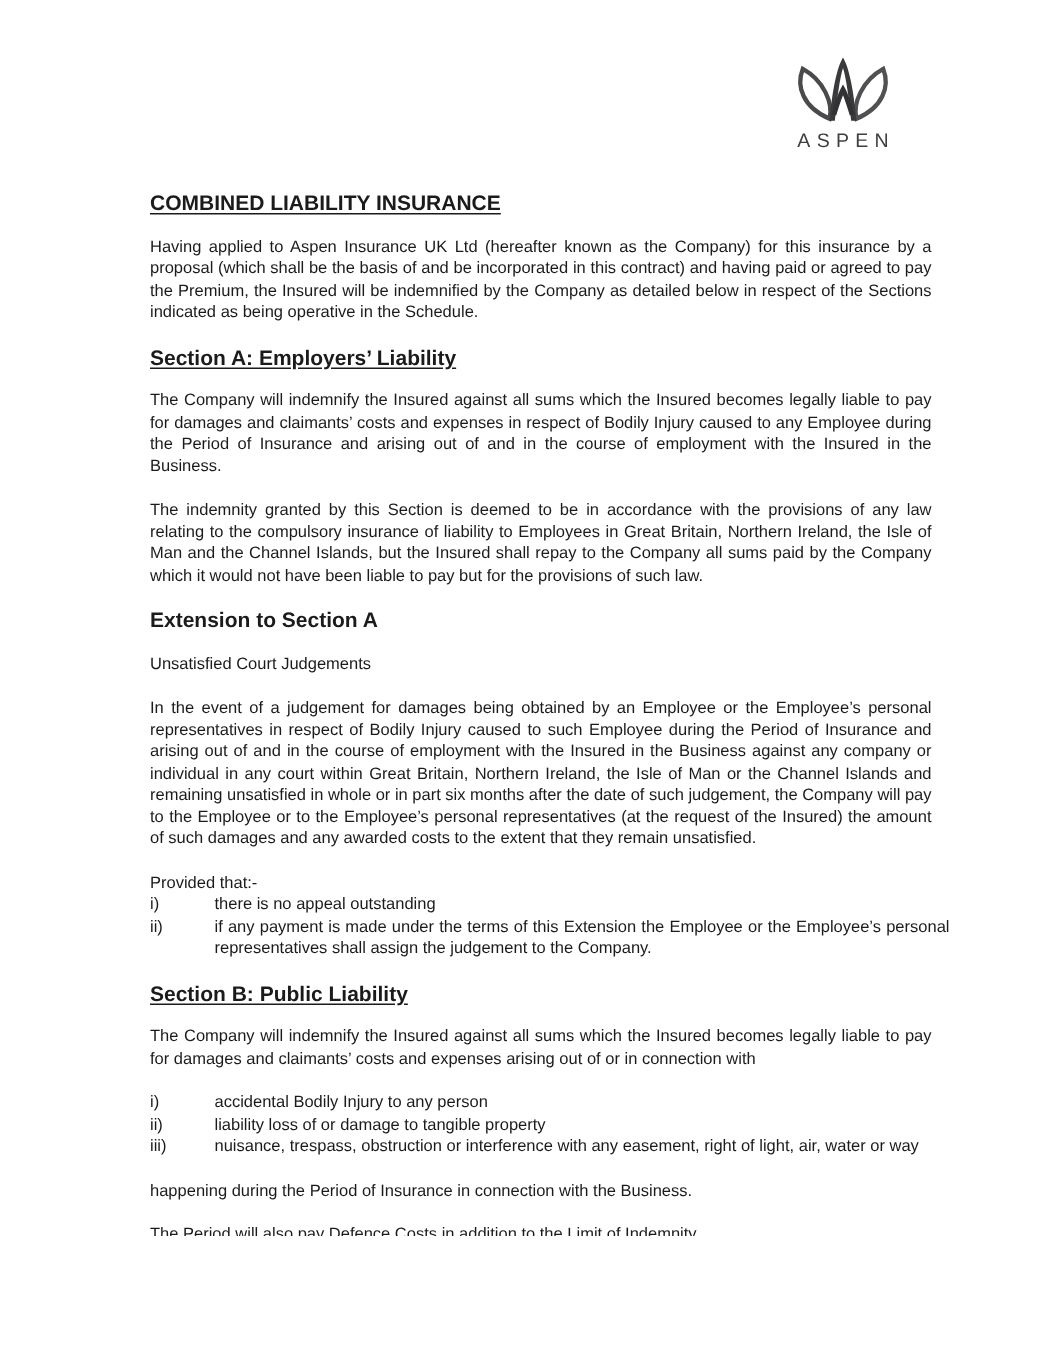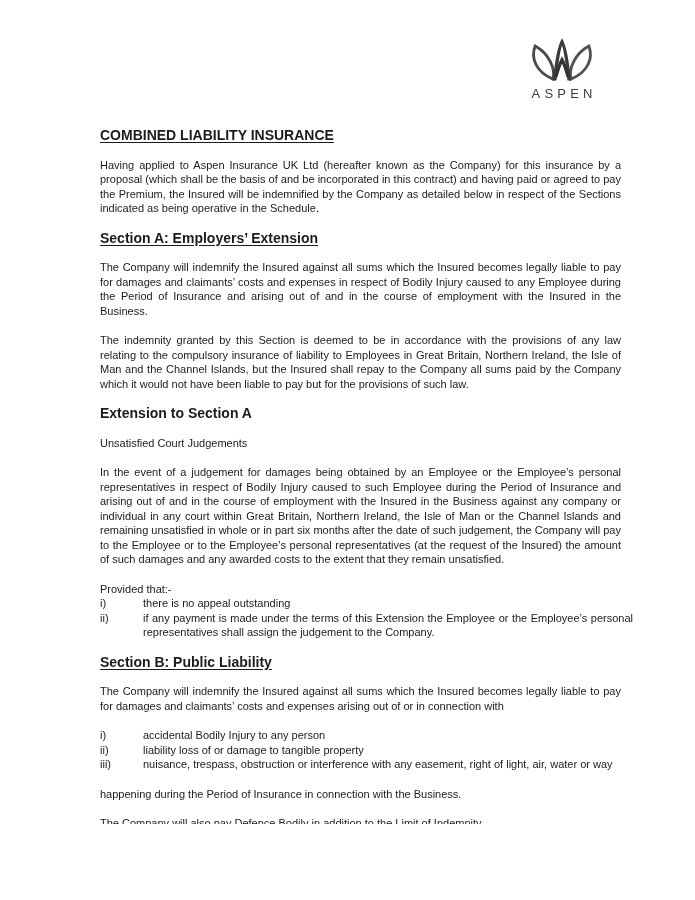--- a/index.html
+++ b/index.html
@@ -56,21 +56,21 @@
     </svg>
     <div class="logo-text">ASPEN</div>
   </div>
 
   <div class="content">
 
     <h1 class="u">COMBINED LIABILITY INSURANCE</h1>
 
     <p>Having applied to Aspen Insurance UK Ltd (hereafter known as the Company) for this insurance by a proposal (which shall be the basis of and be incorporated in this contract) and having paid or agreed to pay the Premium, the Insured will be indemnified by the Company as detailed below in respect of the Sections indicated as being operative in the Schedule.</p>
 
-    <h2 class="u">Section A: Employers’ Extension</h2>
+    <h2 class="u">Section A: Employers’ Liability</h2>
 
     <p>The Company will indemnify the Insured against all sums which the Insured becomes legally liable to pay for damages and claimants’ costs and expenses in respect of Bodily Injury caused to any Employee during the Period of Insurance and arising out of and in the course of employment with the Insured in the Business.</p>
     <p>The indemnity granted by this Section is deemed to be in accordance with the provisions of any law relating to the compulsory insurance of liability to Employees in Great Britain, Northern Ireland, the Isle of Man and the Channel Islands, but the Insured shall repay to the Company all sums paid by the Company which it would not have been liable to pay but for the provisions of such law.</p>
 
     <h3>Extension to Section A</h3>
 
     <p>Unsatisfied Court Judgements</p>
 
     <p>In the event of a judgement for damages being obtained by an Employee or the Employee’s personal representatives in respect of Bodily Injury caused to such Employee during the Period of Insurance and arising out of and in the course of employment with the Insured in the Business against any company or individual in any court within Great Britain, Northern Ireland, the Isle of Man or the Channel Islands and remaining unsatisfied in whole or in part six months after the date of such judgement, the Company will pay to the Employee or to the Employee’s personal representatives (at the request of the Insured) the amount of such damages and any awarded costs to the extent that they remain unsatisfied.</p>
 
@@ -99,19 +99,19 @@
         <span class="num">ii)</span>
         <span class="li-text">liability loss of or damage to tangible property</span>
       </div>
       <div class="li">
         <span class="num">iii)</span>
         <span class="li-text">nuisance, trespass, obstruction or interference with any easement, right of light, air, water or way</span>
       </div>
     </div>
 
     <p>happening during the Period of Insurance in connection with the Business.</p>
-    <p>The Company will also pay Defence Bodily in addition to the Limit of Indemnity.</p>
+    <p>The Period will also pay Defence Costs in addition to the Limit of Indemnity.</p>
 
   </div>
 
   <div class="footer">ASPEN LOCAL AUTHORITY COMBINED LIABILITY 2015</div>
 
 </div>
 
 </body></html>

